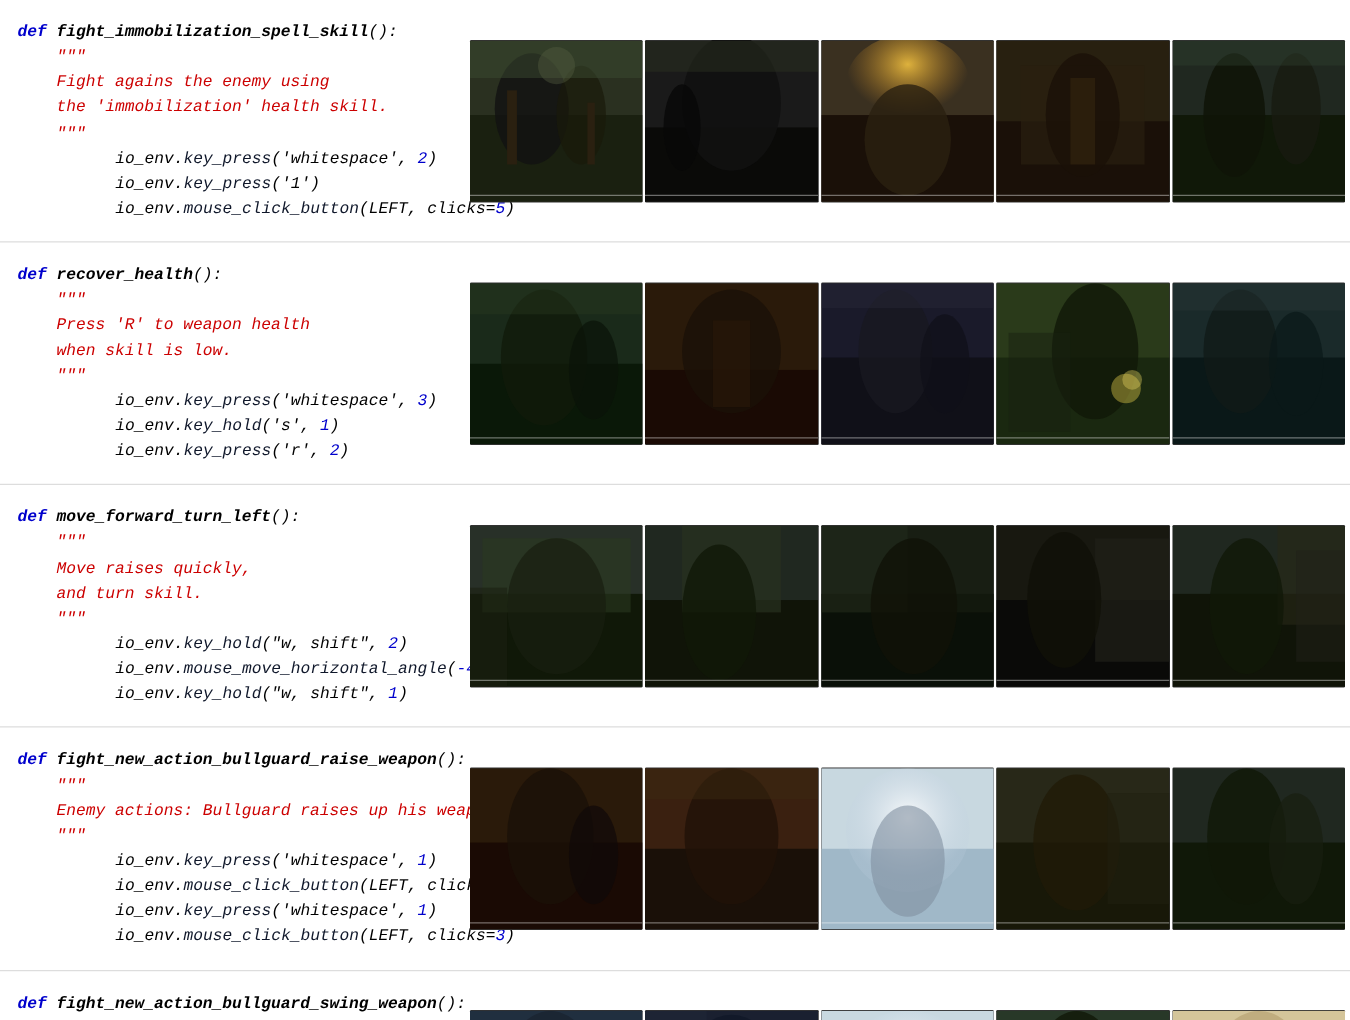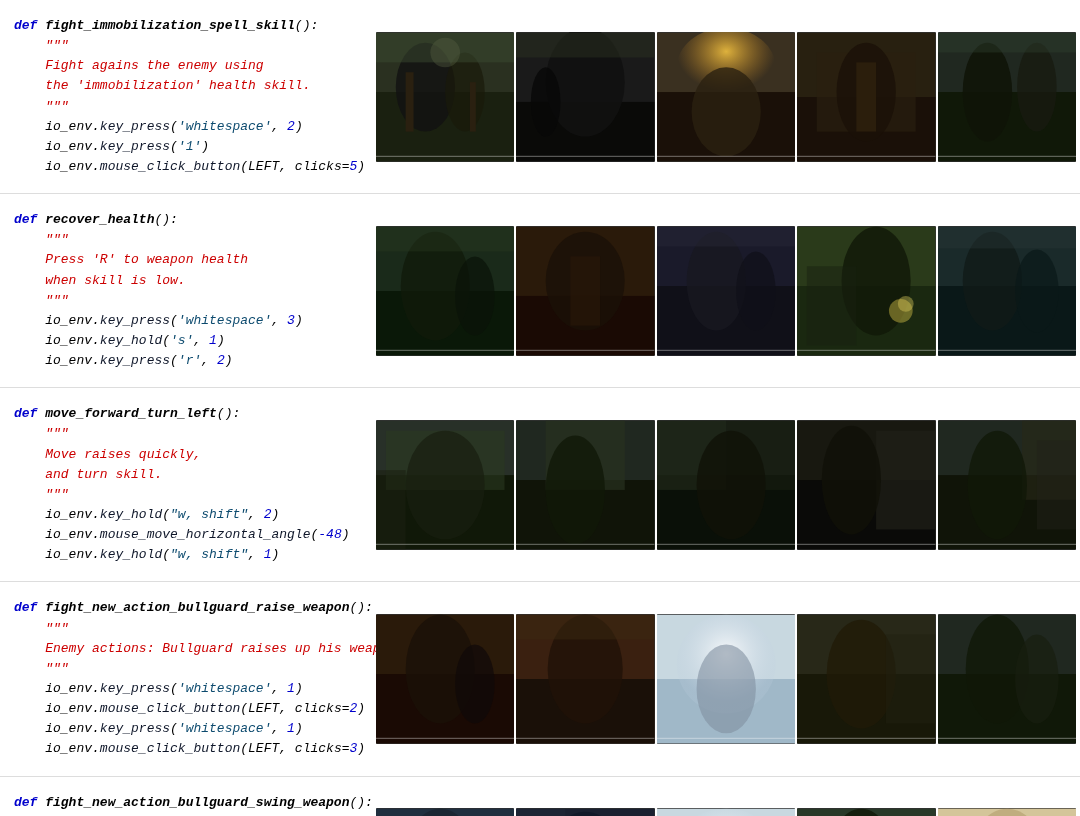--- a/index.html
+++ b/index.html
@@ -38,22 +38,22 @@
       overflow: hidden;
       border-radius: 1px;
     }
     .game-img svg {
       width: 100%;
       height: 100%;
     }
     .kw-def { color: #0000cc; font-weight: bold; }
     .fn-name { color: #000; font-weight: bold; }
     .docstring { color: #cc0000; }
-    .code-normal { color: #000; }
-    .code-str { color: #0c4a6e; }
+    .code-normal { color: #000; margin-left: 47px; }
+    .code-str { color: #000000; }
     .code-num { color: #0000cc; }
     .code-fn { color: #0f172a; }
     pre { font-family: 'Courier New', Courier, monospace; font-size: 13px; }
   </style>
 </head>
 <body>
 
 <div class="row">
   <div class="code-panel">
     <pre><span class="kw-def">def</span> <span class="fn-name">fight_immobilization_spell_skill</span>():

